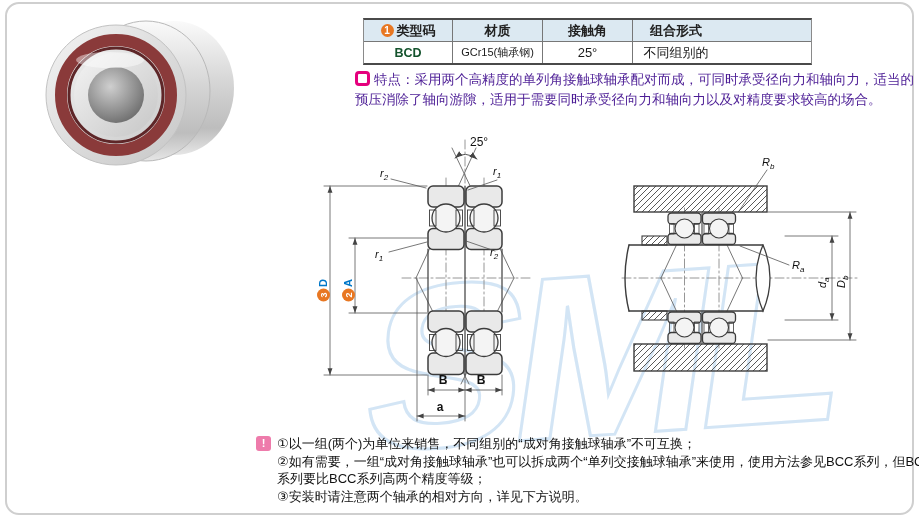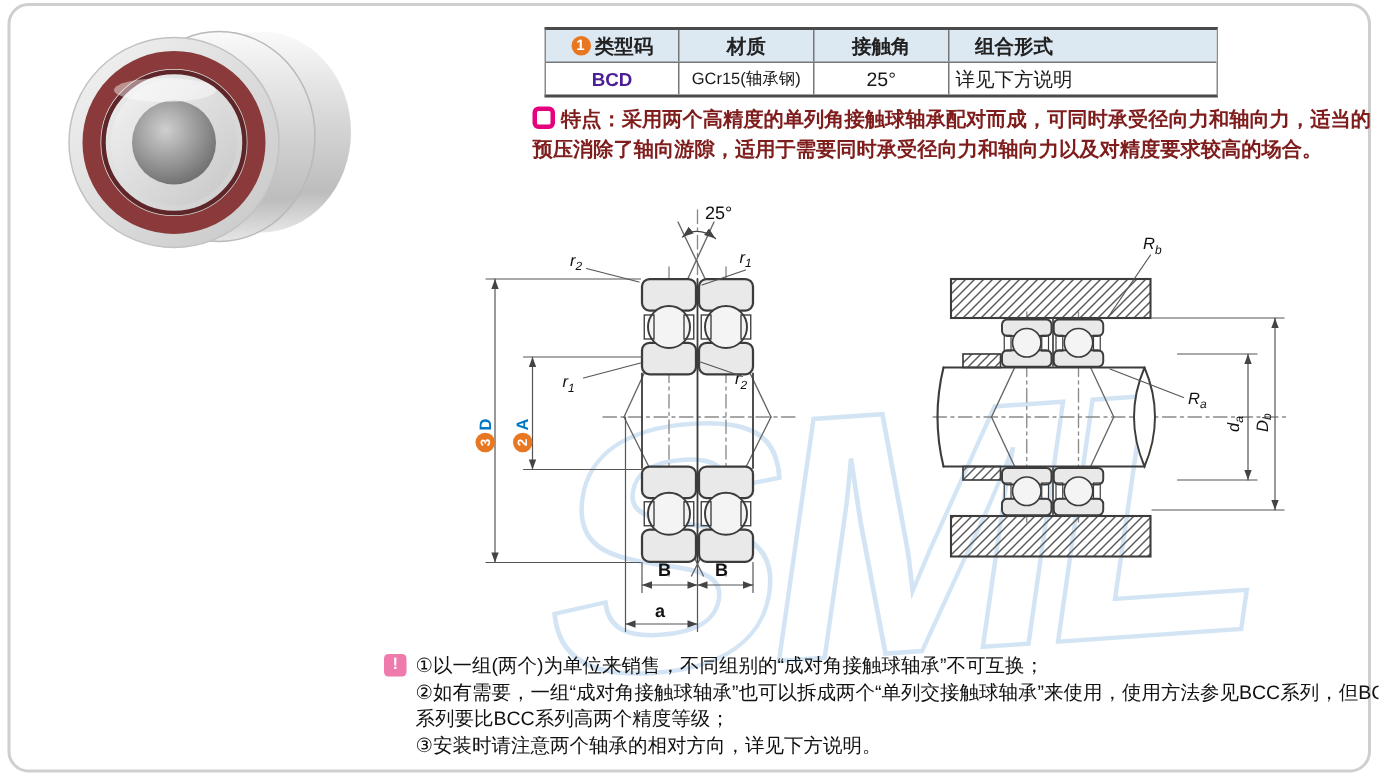--- a/index.html
+++ b/index.html
@@ -30,31 +30,31 @@
     border-left:1px solid #8a8a8a;border-right:1px solid #8a8a8a;
   }
   .trow{display:grid;grid-template-columns:89px 90px 90px 86px 92px;}
   .trow.head{background:#dce9f2;border-bottom:1px solid #777;}
   .tcell{
     height:21px;display:flex;align-items:center;justify-content:center;
     border-right:1px solid #777;font-size:13px;white-space:nowrap;
   }
   .tcell:last-child{border-right:none;}
   .trow.head .tcell{font-weight:bold;color:#222;}
-  .type-code{color:#4c1d95;font-weight:bold;font-size:12.5px;}
+  .type-code{color:#14532d;font-weight:bold;font-size:12.5px;}
   .small-cell{font-size:11px;}
   .badge1{
     display:inline-flex;width:13px;height:13px;border-radius:50%;
     background:#e87722;color:#fff;font-size:10px;font-weight:bold;
     align-items:center;justify-content:center;margin-right:3px;flex:none;
   }
   
   .features{
     position:absolute;left:355px;top:70px;width:560px;z-index:2;
-    font-size:13.5px;line-height:20px;font-weight:bold;color:#7f1d1d;
+    font-size:13.5px;line-height:20px;font-weight:normal;color:#4c1d95;
   }
   .feat-icon{
     display:inline-block;width:9px;height:9px;border:3px solid #e5007d;
     border-radius:4px;background:#fff;margin-right:4px;vertical-align:-2px;
   }
   
   .notes{
     position:absolute;left:256px;top:435px;width:662px;z-index:2;
     font-size:13px;line-height:17.5px;color:#111;padding-left:21px;
   }
@@ -112,21 +112,21 @@
       <span>类型码</span>
     </div>
     <div class="tcell">材质</div>
     <div class="tcell">接触角</div>
     <div class="tcell">组合形式</div>
   </div>
   <div class="trow">
     <div class="tcell type-code">BCD</div>
     <div class="tcell small-cell">GCr15(轴承钢)</div>
     <div class="tcell">25°</div>
-    <div class="tcell">详见下方说明</div>
+    <div class="tcell">不同组别的</div>
   </div>
 </div>
 
 <div class="features">
   <span class="feat-icon"></span><span>特点：</span><span>采用两个高精度的单列角接触球轴承配对而成，可同时承受径向力和轴向力，适当的预压消除了轴向游隙，适用于需要同时承受径向力和轴向力以及对精度要求较高的场合。</span>
 </div>
 
 <svg class="drawing" width="630" height="310" viewBox="0 0 630 310">
   <defs>
     <pattern id="hatch" patternUnits="userSpaceOnUse" width="6" height="6">

